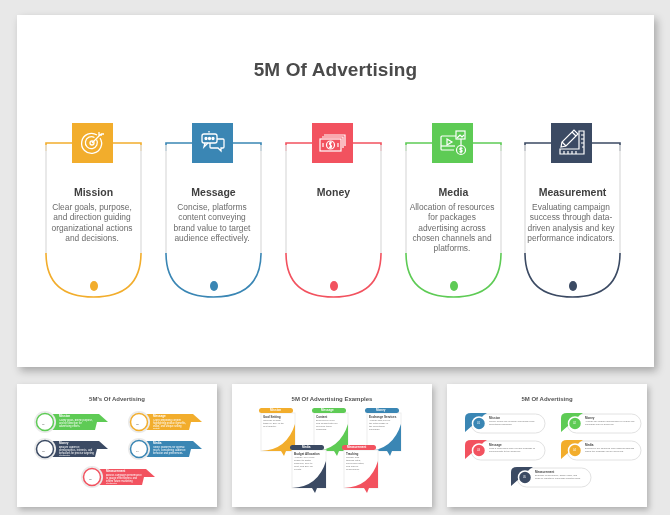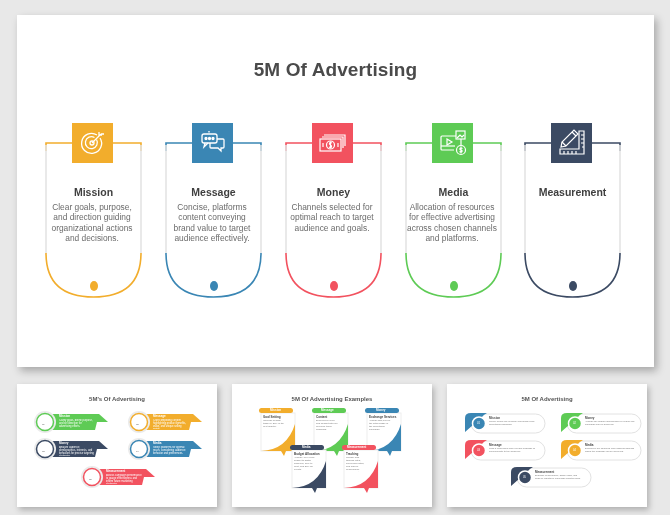--- a/index.html
+++ b/index.html
@@ -102,21 +102,20 @@
       <svg width="30" height="24" viewBox="0 0 30 24" fill="none" stroke="#fff" stroke-width="1.2">
         <path d="M6 4 L27 4 L27 15"></path>
         <path d="M4 6 L25 6 L25 17"></path>
         <rect x="2" y="8" width="21" height="12"></rect>
         <circle cx="12.5" cy="14" r="4"></circle>
         <path d="M14 12 Q12.5 11 11.5 12 Q11 13 12.5 14 Q14 15 13.5 16 Q12.5 17 11 16 M12.5 10.5 L12.5 17.5"></path>
         <path d="M5 12 L5 16 M20 12 L20 16"></path>
       </svg>
     </div>
     <div class="c-title">Money</div>
-    <div class="c-desc">Channels selected for optimal reach to target audience and goals.</div>
   </div>
 
   <div class="card" style="left:388px">
     <svg class="frame" width="104" height="184" viewBox="0 0 104 184">
       <path d="M1 28 L1 20 L27 20 M68 20 L96 20 L96 28" stroke="#5ecb55" stroke-width="1.6" fill="none"></path>
       <path d="M1 22 L1 130 M96 22 L96 130" stroke="#e4e4e4" stroke-width="1.6" fill="none"></path>
       <path d="M1 130 Q1 174 48.5 174 Q96 174 96 130" stroke="#5ecb55" stroke-width="1.6" fill="none"></path>
       <ellipse cx="49" cy="163" rx="4" ry="5" fill="#5ecb55"></ellipse>
     </svg>
     <div class="icon-box" style="background:#5ecb55">
@@ -125,40 +124,41 @@
         <path d="M3 17 L17 17"></path>
         <path d="M9 10 L14 13 L9 16 Z"></path>
         <rect x="18" y="2" width="9" height="8"></rect>
         <path d="M19 9 L22 6 L24 8 L26 6"></path>
         <circle cx="23" cy="21" r="4.5"></circle>
         <path d="M24.5 19.5 Q23 18.5 22 19.5 Q21.5 20.5 23 21 Q24.5 21.5 24 22.5 Q23 23.5 21.5 22.5 M23 17.5 L23 24.5"></path>
         <path d="M23 10 L23 16.5"></path>
       </svg>
     </div>
     <div class="c-title">Media</div>
-    <div class="c-desc">Allocation of resources for effective advertising across chosen channels and platforms.</div>
+    <div class="c-desc">Allocation of resources for packages advertising across chosen channels and platforms.</div>
   </div>
 
   <div class="card" style="left:507px">
     <svg class="frame" width="104" height="184" viewBox="0 0 104 184">
       <path d="M1 28 L1 20 L27 20 M68 20 L96 20 L96 28" stroke="#3b4a63" stroke-width="1.6" fill="none"></path>
       <path d="M1 22 L1 130 M96 22 L96 130" stroke="#e4e4e4" stroke-width="1.6" fill="none"></path>
       <path d="M1 130 Q1 174 48.5 174 Q96 174 96 130" stroke="#3b4a63" stroke-width="1.6" fill="none"></path>
       <ellipse cx="49" cy="163" rx="4" ry="5" fill="#3b4a63"></ellipse>
     </svg>
     <div class="icon-box" style="background:#3b4a63">
       <svg width="30" height="28" viewBox="0 0 30 28" fill="none" stroke="#fff" stroke-width="1.2">
         <path d="M22 2 L27 2 L27 25 L3 25 L3 20 L22 20 Z"></path>
         <path d="M27 6 L24 6 M27 10 L24 10 M27 14 L24 14 M27 18 L25 18"></path>
         <path d="M7 25 L7 22 M11 25 L11 22 M15 25 L15 22 M19 25 L19 22"></path>
         <path d="M4 18 L5 13 L17 1 L21 5 L9 17 Z"></path>
         <path d="M15 3 L19 7 M5 13 L9 17"></path>
       </svg>
     </div>
     <div class="c-title">Measurement</div>
+    <div class="c-desc">Evaluating campaign success through data-driven analysis and key performance indicators.</div>
   </div>
 </div>
 
 <div class="thumb" style="left:17px">
   <div class="t-title" style="top:12px">5M's Of Advertising</div>
   <svg width="200" height="123" viewBox="0 0 200 123" style="position:absolute;left:0;top:0">
 
     <path d="M32 30 L82 30 L91 38 L80 38 L78 46 L32 46 Z" fill="#5ecb55"></path>
     <circle cx="28" cy="38" r="11" fill="#ebebeb"></circle>
       <circle cx="28" cy="38" r="8.5" fill="#fff" stroke="#5ecb55" stroke-width="1.5"></circle>

